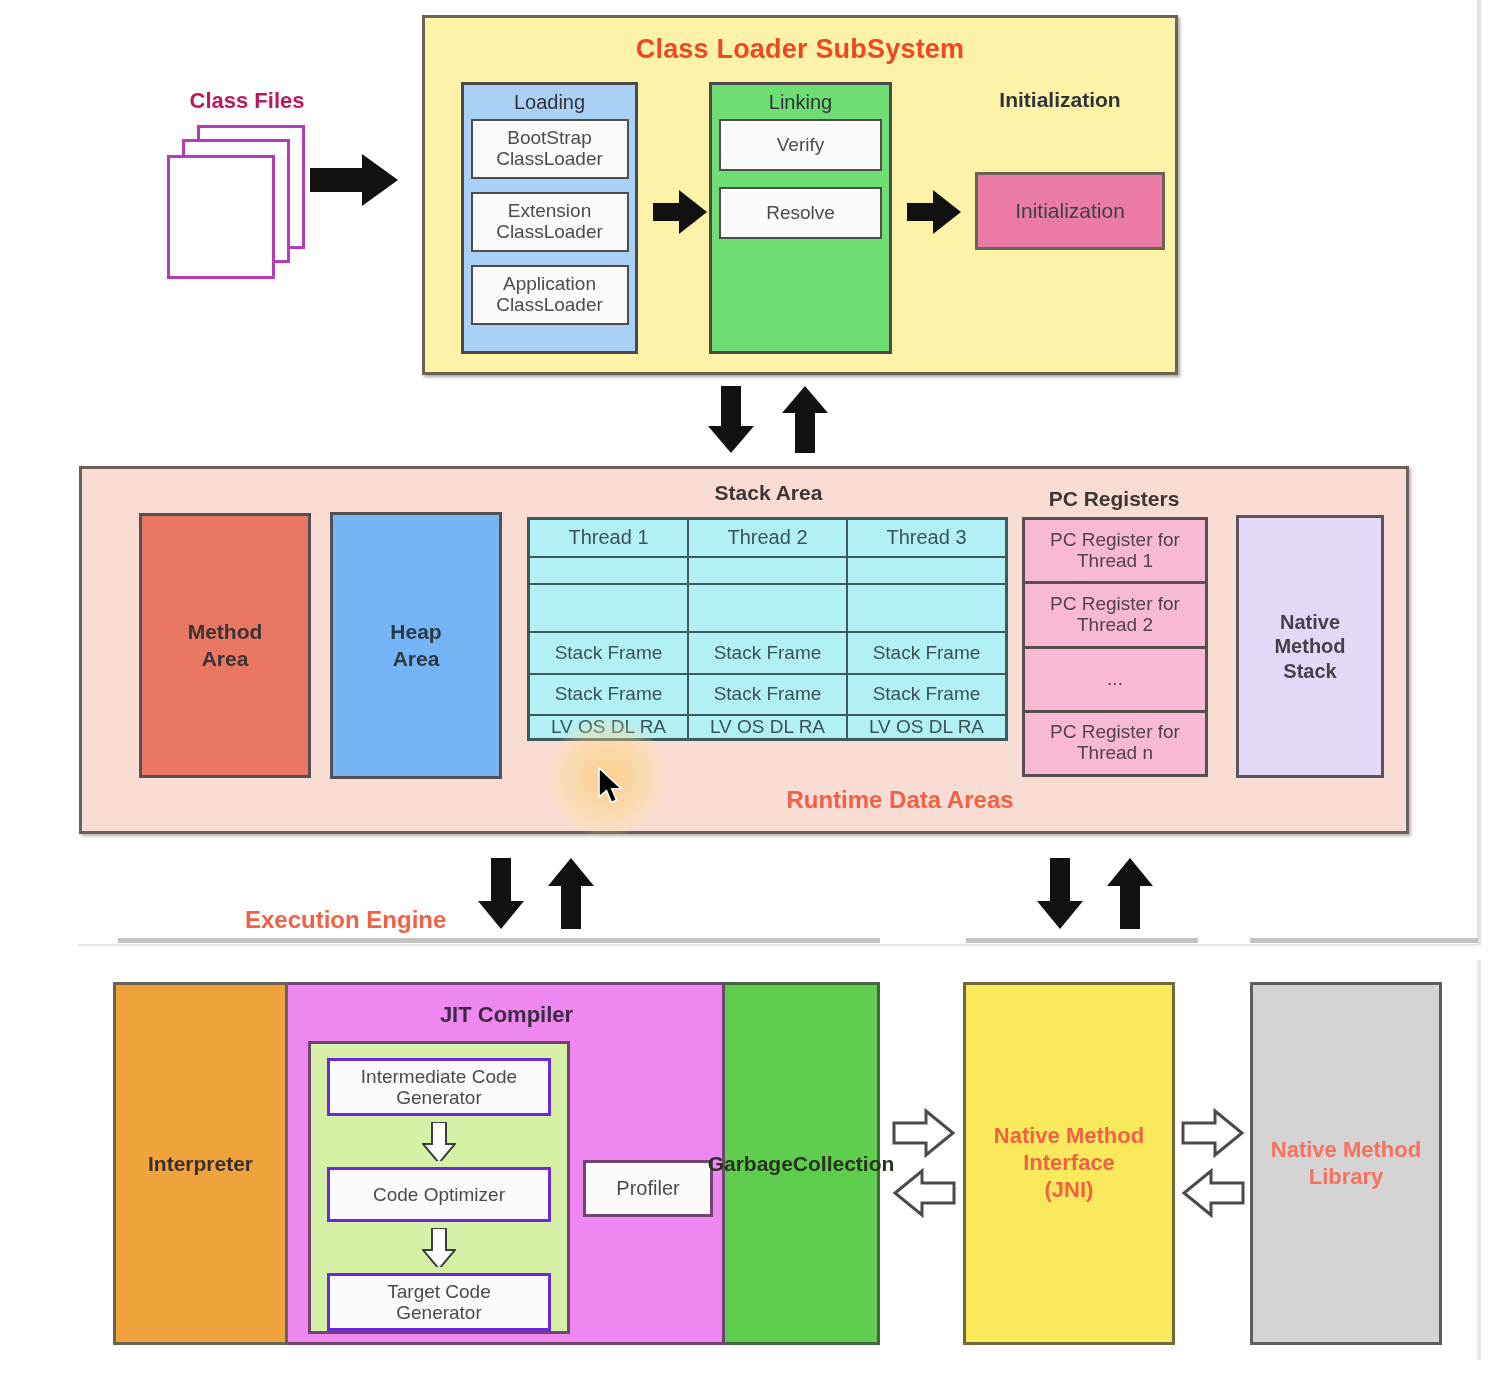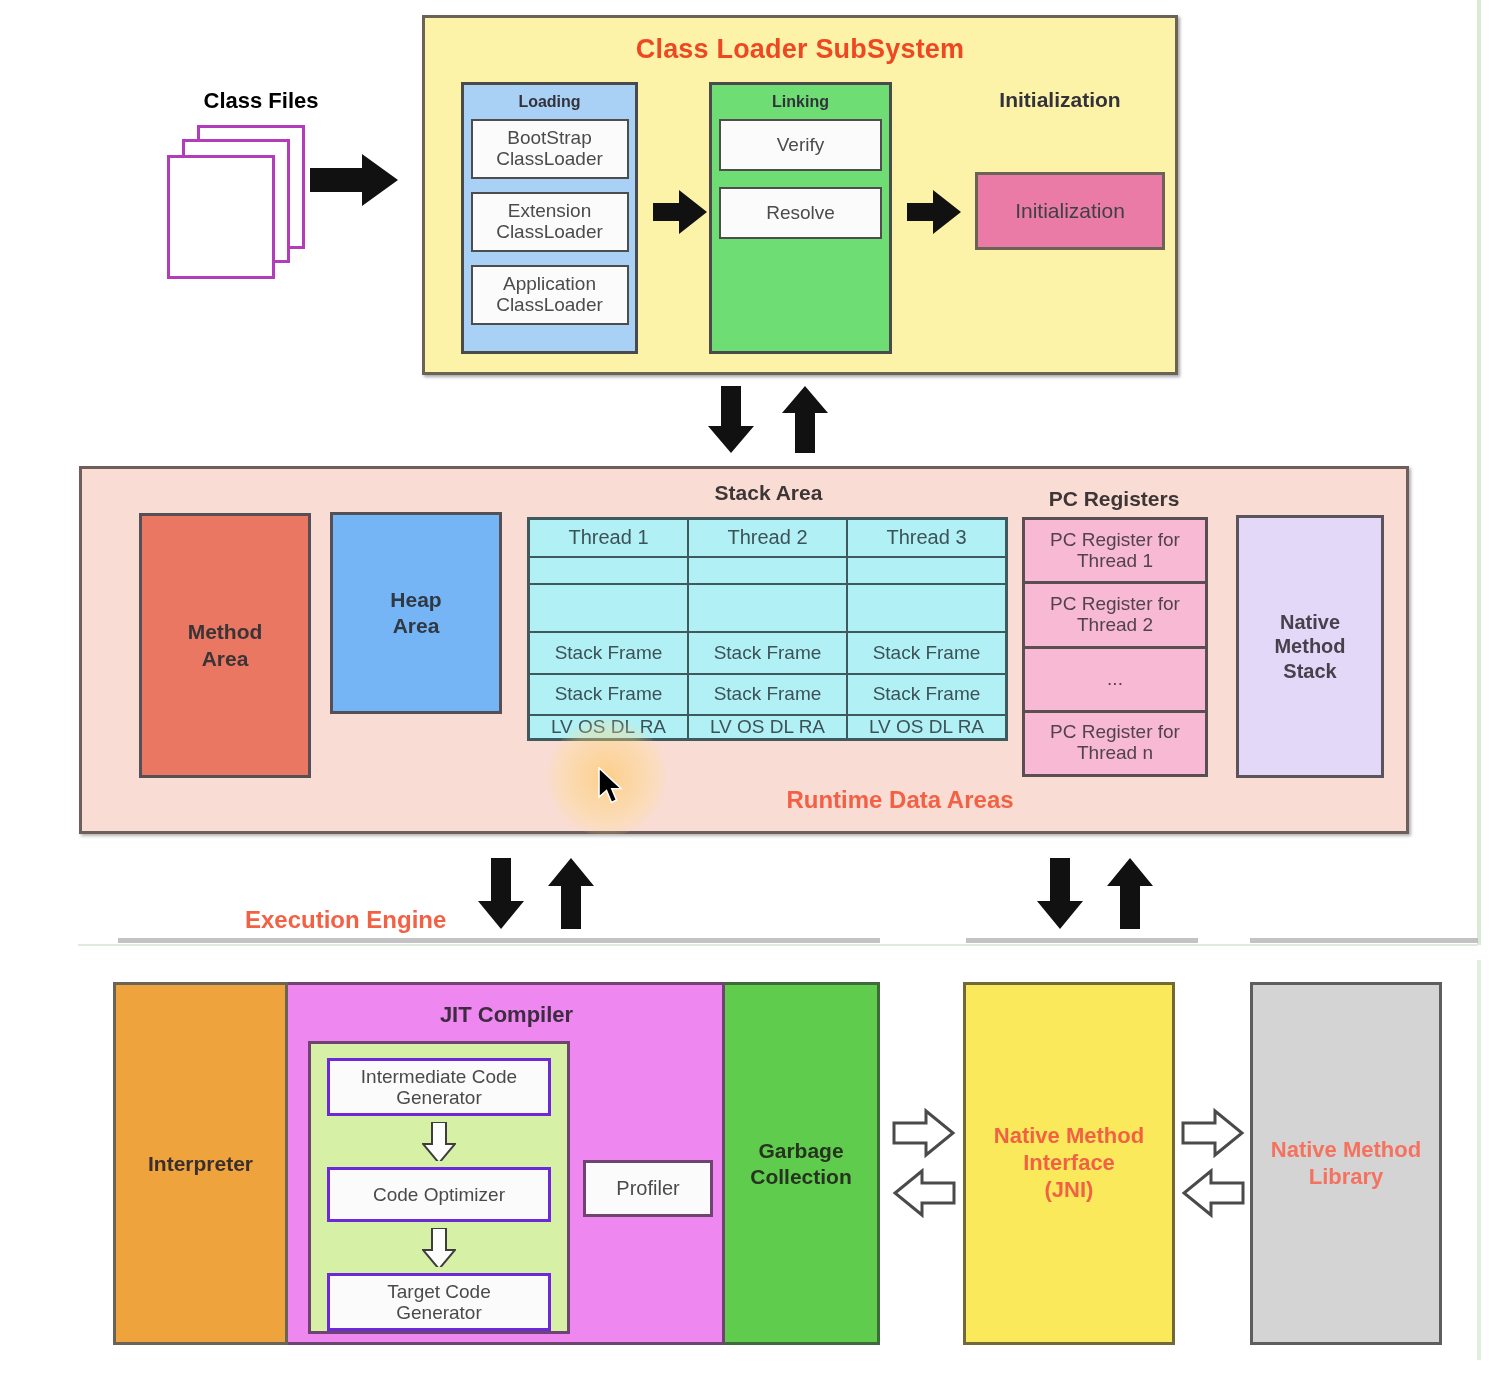--- a/index.html
+++ b/index.html
@@ -94,22 +94,22 @@
     border: 3px solid #4a4a4a;
     flex-direction: column;
     justify-content: flex-start;
   }
   .col-head {
     width: 100%;
     height: 34px;
     display: flex;
     align-items: center;
     justify-content: center;
-    font-size: 16px;
-    font-weight: bold;
+    font-size: 20px;
+    font-weight: normal;
     color: #33323a;
   }
   .sub-box {
     box-sizing: border-box;
     background: #fbfbfb;
     border: 2px solid #4d4d4d;
     display: flex;
     align-items: center;
     justify-content: center;
     text-align: center;
@@ -187,21 +187,21 @@
     background: #ea7761;
     border: 3px solid #555055;
     flex-direction: column;
     font-size: 21px;
     font-weight: bold;
     color: #3b3437;
     line-height: 1.25;
   }
   #heap-area {
     left: 330px; top: 512px;
-    width: 172px; height: 202px;
+    width: 172px; height: 267px;
     background: #75b4f5;
     border: 3px solid #555055;
     flex-direction: column;
     font-size: 21px;
     font-weight: bold;
     color: #2f3944;
     line-height: 1.25;
   }
   #native-stack {
     left: 1236px; top: 515px;
@@ -337,21 +337,21 @@
     border: 3px solid #6f4470;
     font-size: 20px;
     color: #4a4a4a;
   }
   #gc {
     left: 725px; top: 982px;
     width: 155px; height: 363px;
     background: #5fcc4e;
     border: 3px solid #3f6a3a;
     border-left: none;
-    flex-direction: column;
+    flex-direction: row;
     font-size: 21px;
     font-weight: bold;
     color: #25331f;
     line-height: 1.22;
   }
   #jni {
     left: 963px; top: 982px;
     width: 212px; height: 363px;
     background: #fbe95c;
     border: 3px solid #716a36;
@@ -369,26 +369,26 @@
     flex-direction: column;
     font-size: 22px;
     font-weight: bold;
     color: #f4725e;
     line-height: 1.22;
   }
 
   
   #class-files-label {
     position: absolute;
-    left: 166px; top: 88px;
+    left: 152px; top: 88px;
     width: 190px;
     text-align: center;
     font-size: 22px;
     font-weight: bold;
-    color: #000000;
+    color: #be185d;
   }
   .cf-page {
     position: absolute;
     background: #ffffff;
     border: 3px solid #b33cb8;
     width: 108px;
     height: 124px;
     box-sizing: border-box;
   }
   #cf1 { left: 197px; top: 125px; }

